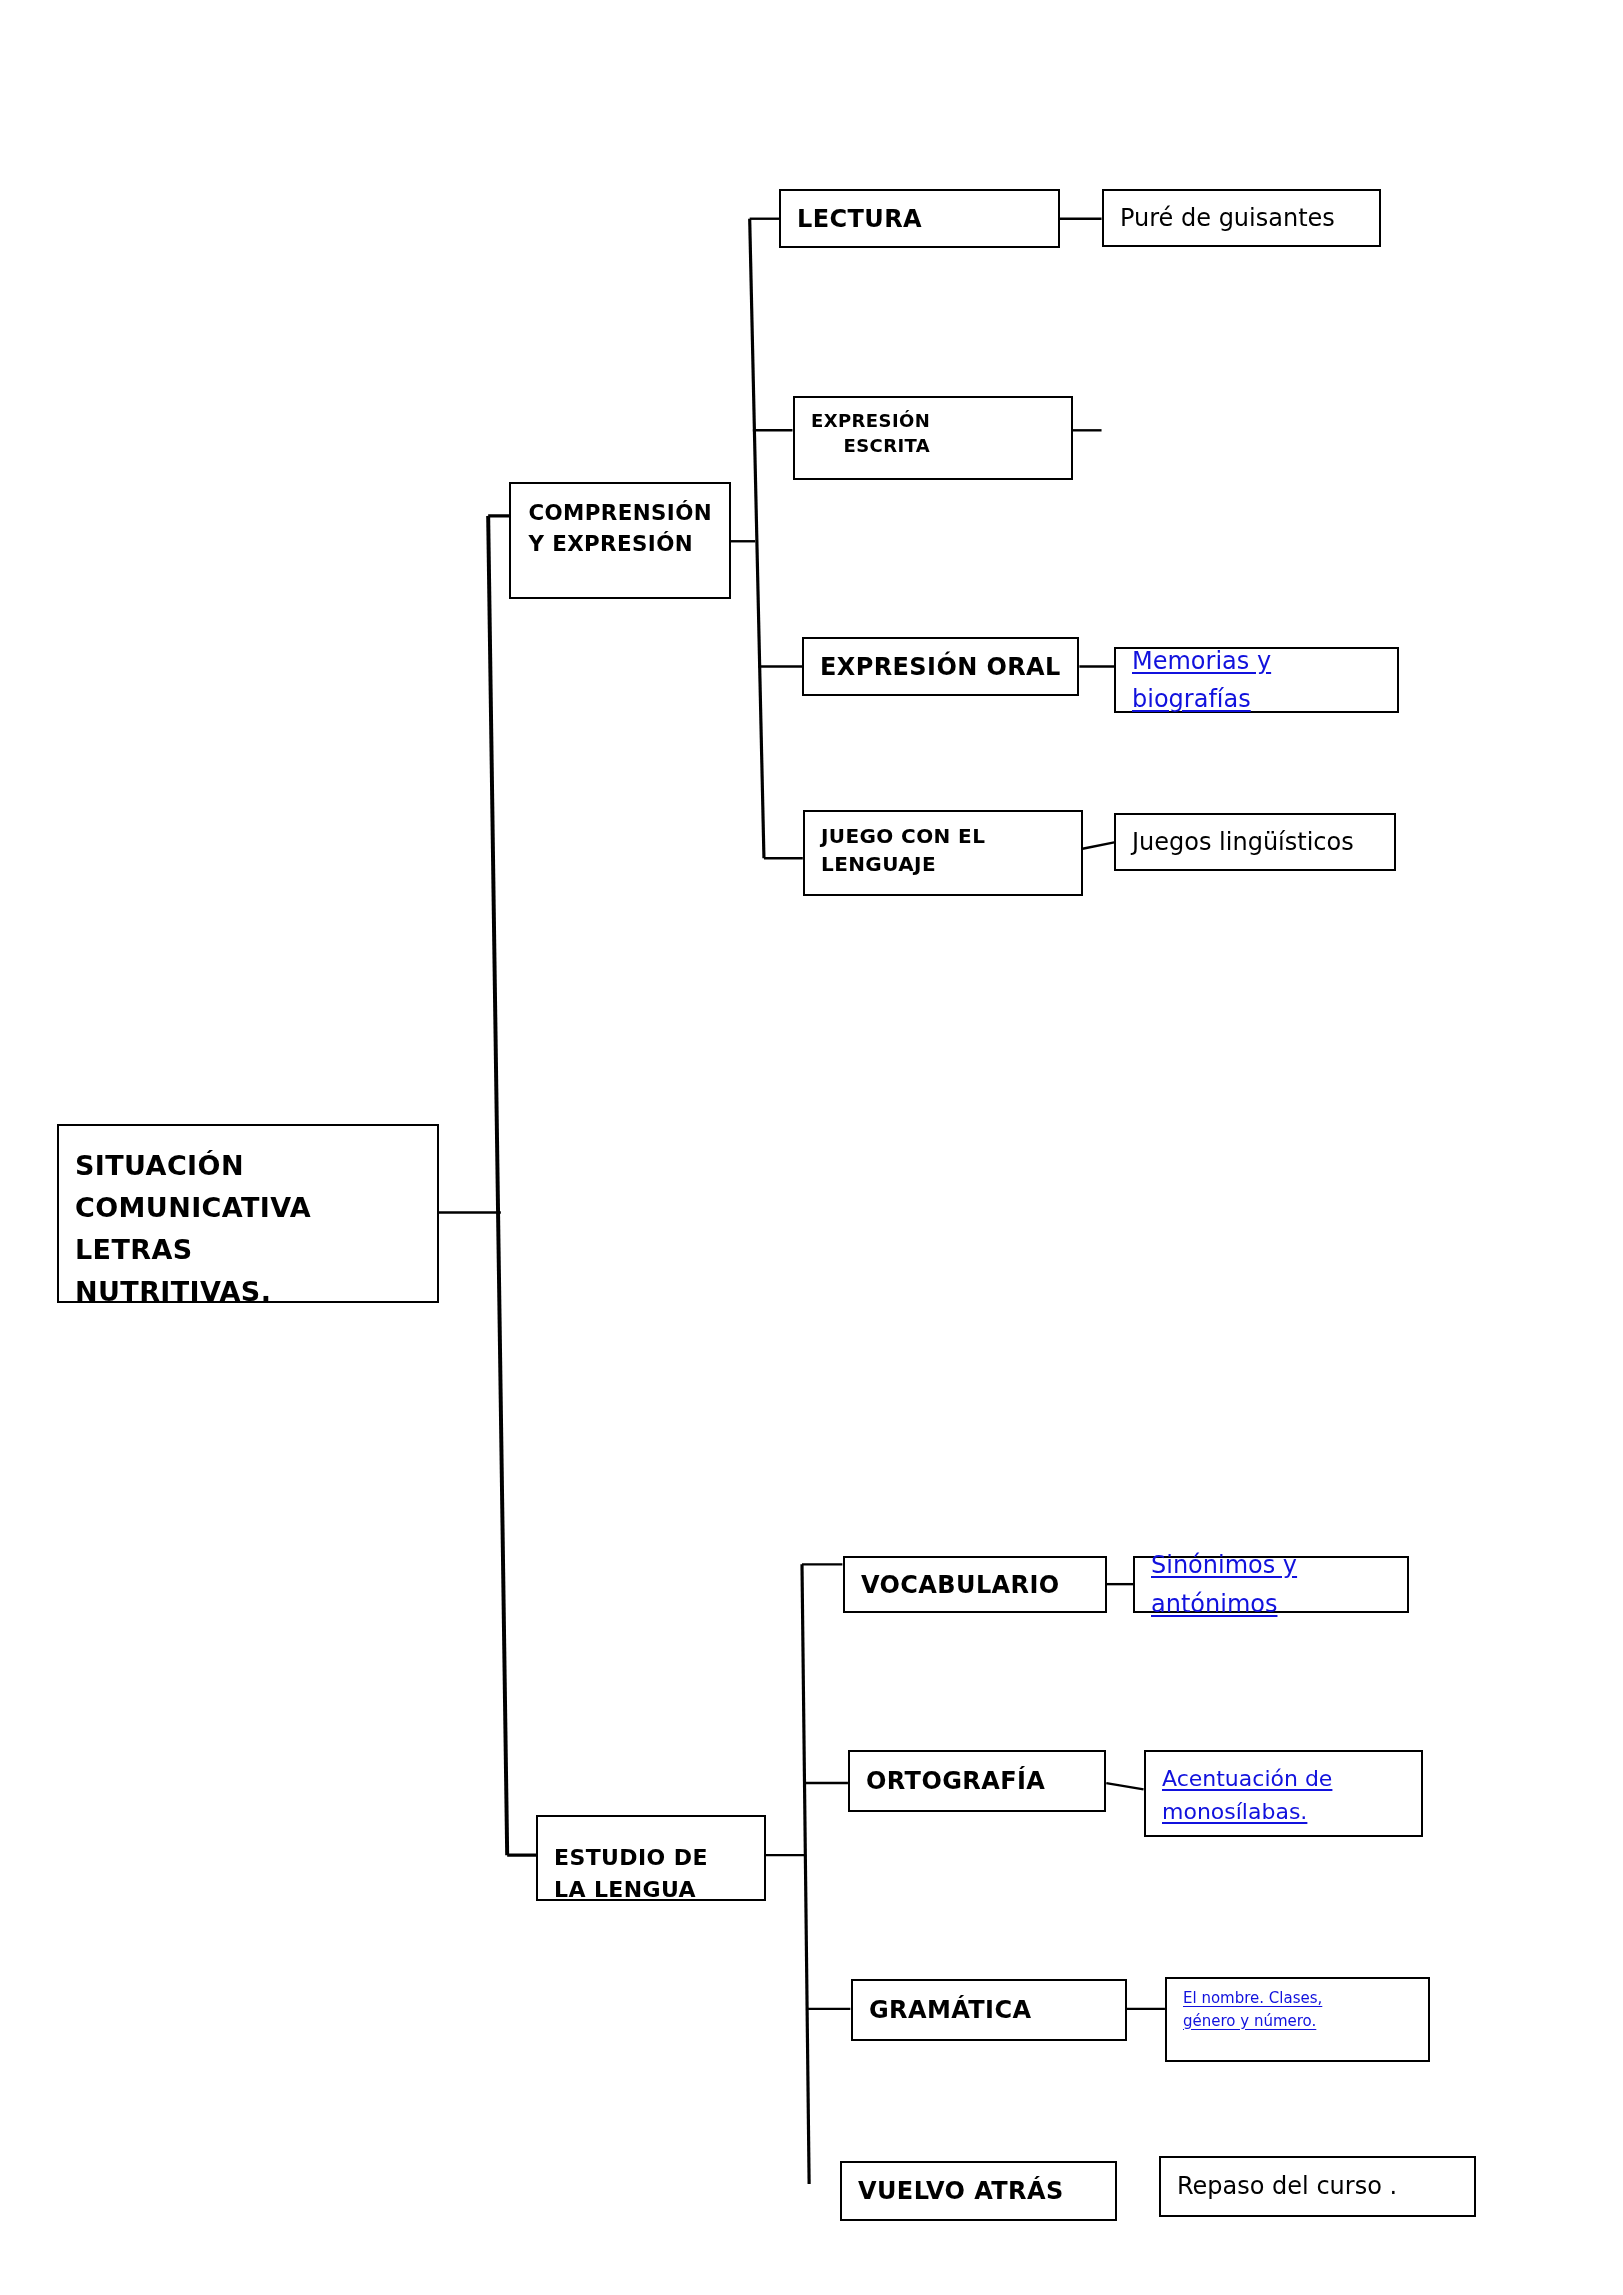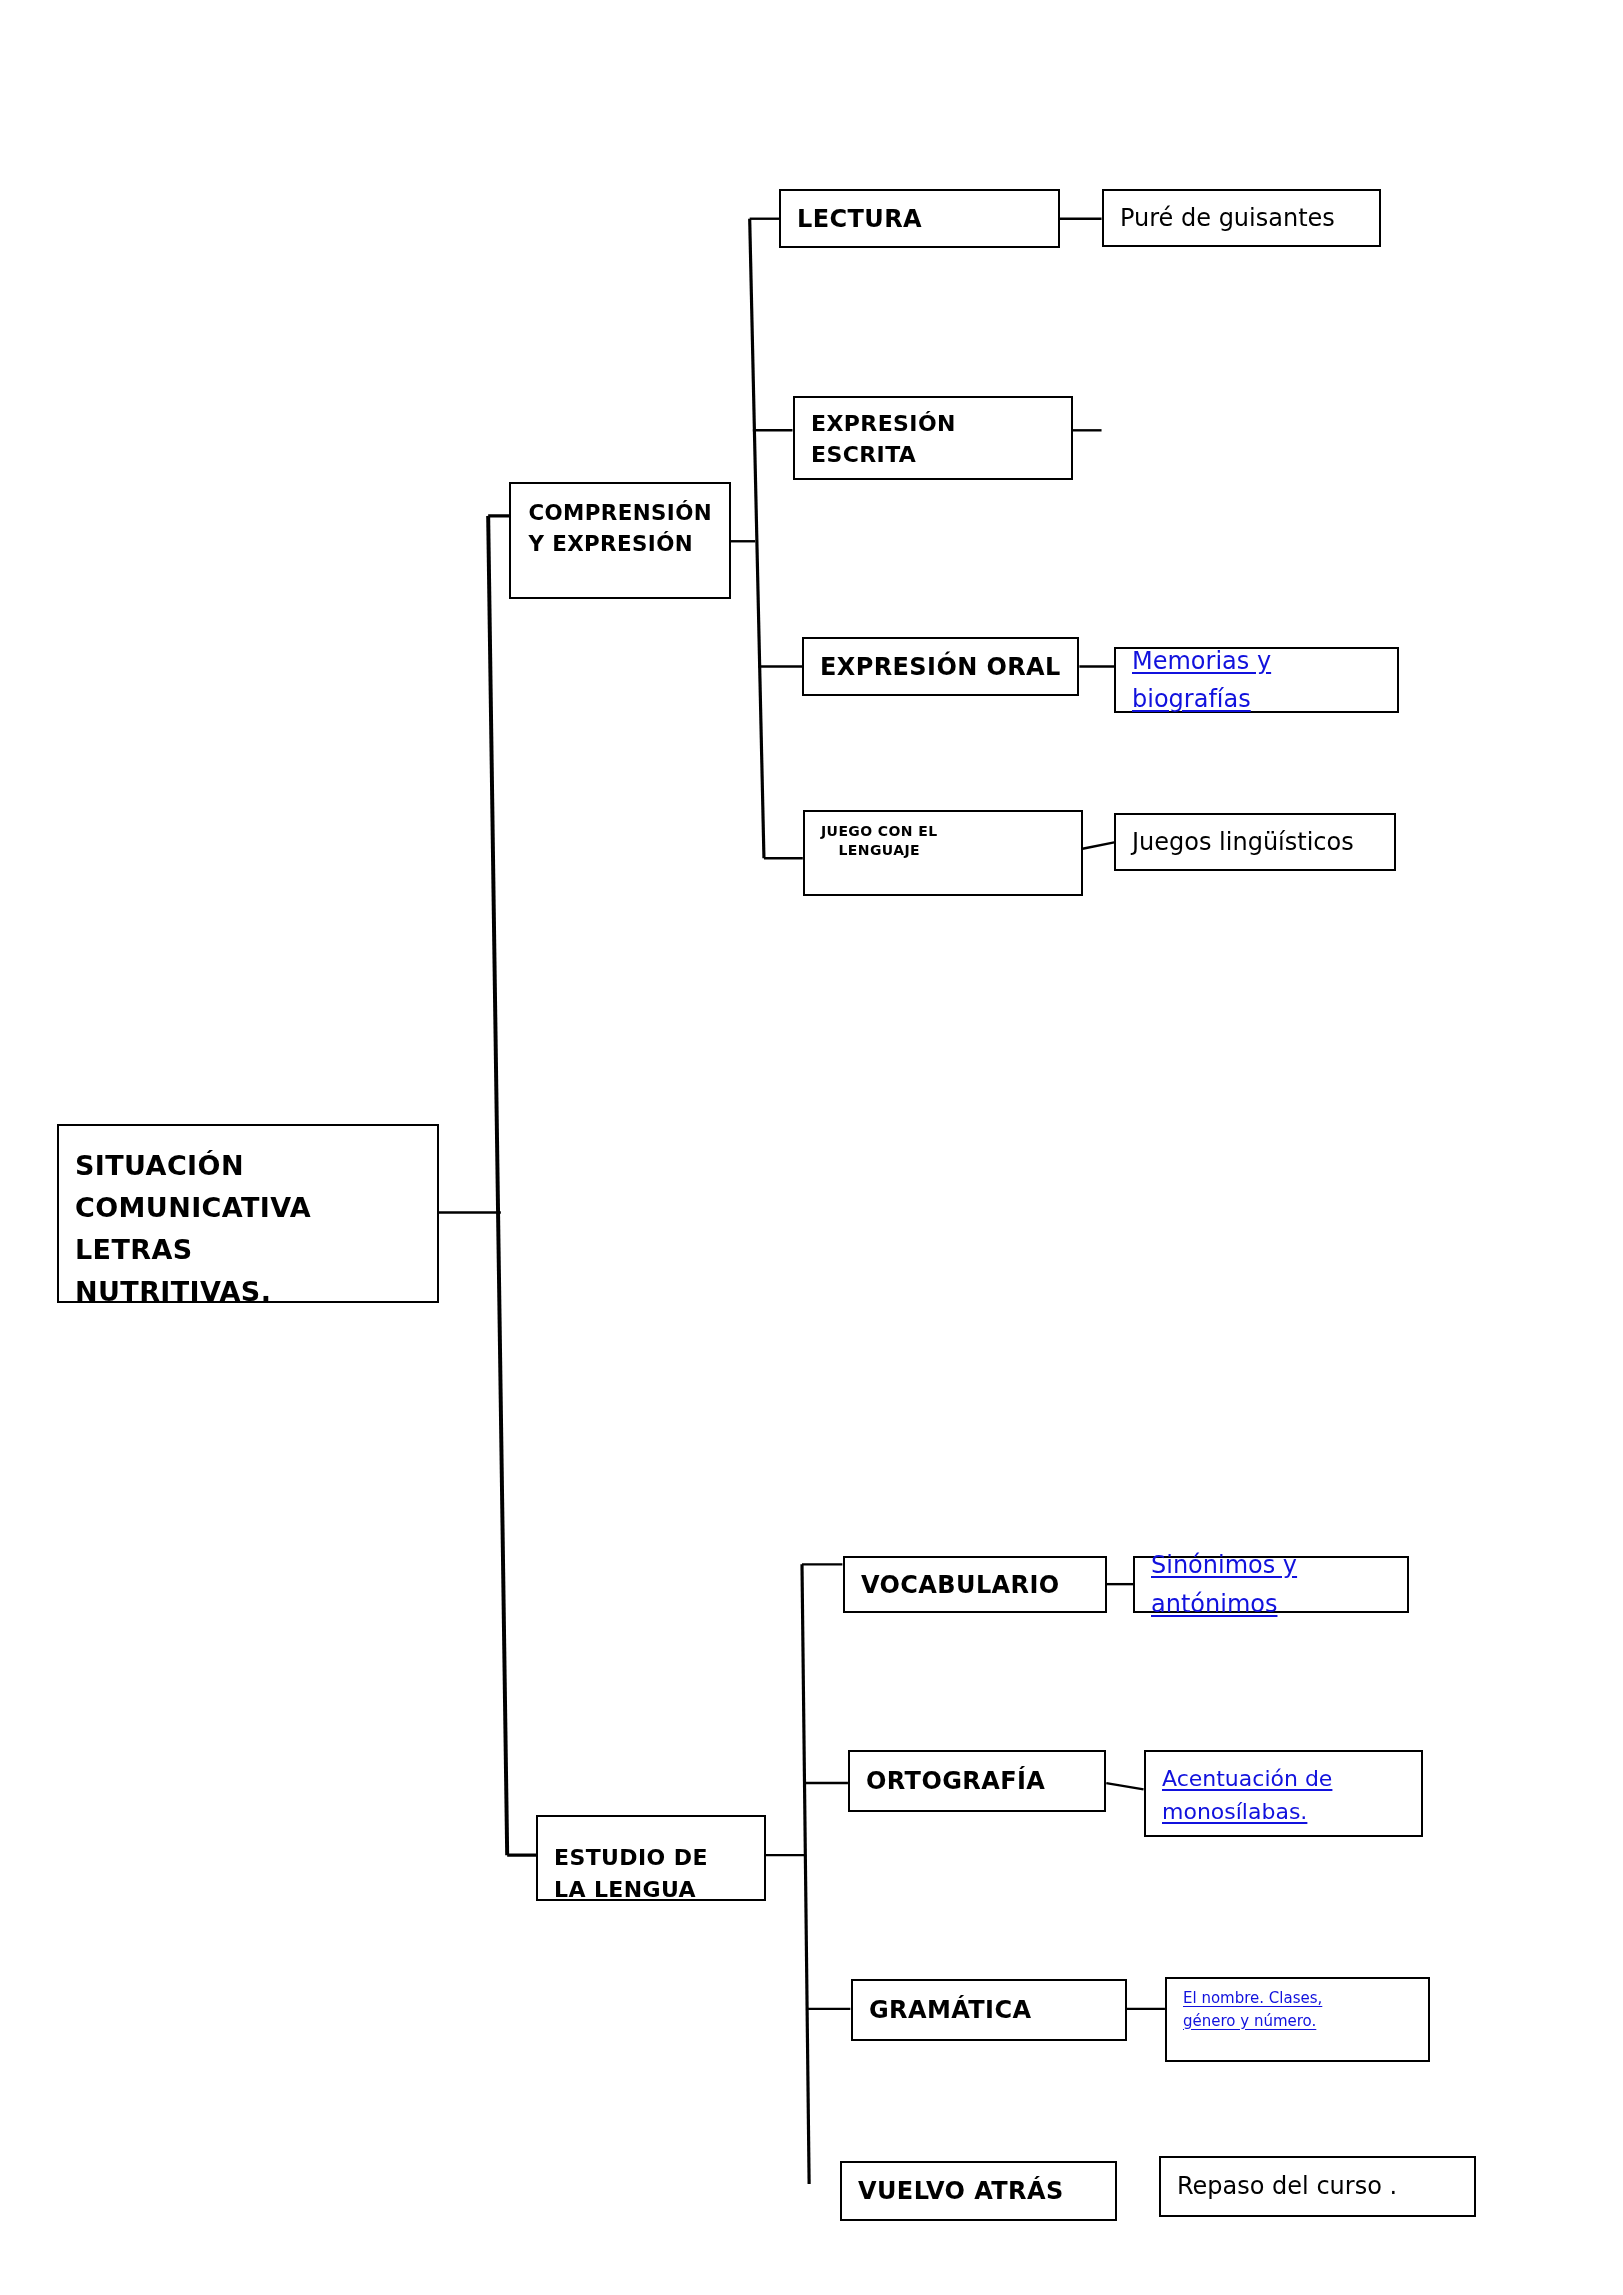--- a/index.html
+++ b/index.html
@@ -121,33 +121,33 @@
 
   <div class="node primary" style="left:509px; top:482px; width:222px; height:117px; align-items:flex-start; padding-top:12.7px; padding-left:17.4px;">
     <span class="txt" style="font-size:21.4px; line-height:1.45;">COMPRENSIÓN
 Y EXPRESIÓN</span>
   </div>
   <div class="node leaf" style="left:1102px; top:189px; width:279px; height:58px;">
     <span class="txt">Puré de guisantes</span>
   </div>
 
   <div class="node primary" style="left:793px; top:396px; width:280px; height:84px; align-items:flex-start; padding-top:9.5px;">
-    <span class="txt" style="font-size:22px; line-height:1.42;">EXPRESIÓN
+    <span class="txt" style="font-size:18px; line-height:1.42;text-align:right;">EXPRESIÓN
 ESCRITA</span>
   </div>
 
   <div class="node primary" style="left:802px; top:637px; width:277px; height:59px;">
     <span class="txt">EXPRESIÓN ORAL</span>
   </div>
   <div class="node leaf link" style="left:1114px; top:647px; width:285px; height:66px;">
     <span class="txt">Memorias y biografías</span>
   </div>
 
   <div class="node primary" style="left:803px; top:810px; width:280px; height:86px; align-items:flex-start; padding-top:9.5px;">
-    <span class="txt" style="font-size:14px; line-height:1.42;text-align:center;">JUEGO CON EL
+    <span class="txt" style="font-size:20px; line-height:1.42;">JUEGO CON EL
 LENGUAJE</span>
   </div>
   <div class="node leaf" style="left:1114px; top:813px; width:282px; height:58px;">
     <span class="txt">Juegos lingüísticos</span>
   </div>
 
   <div class="node primary" style="left:536px; top:1815px; width:230px; height:86px; align-items:flex-start; padding-top:11px;">
     <span class="txt" style="font-size:22px; line-height:1.45;margin-top:14px;">ESTUDIO DE
 LA LENGUA</span>
   </div>

